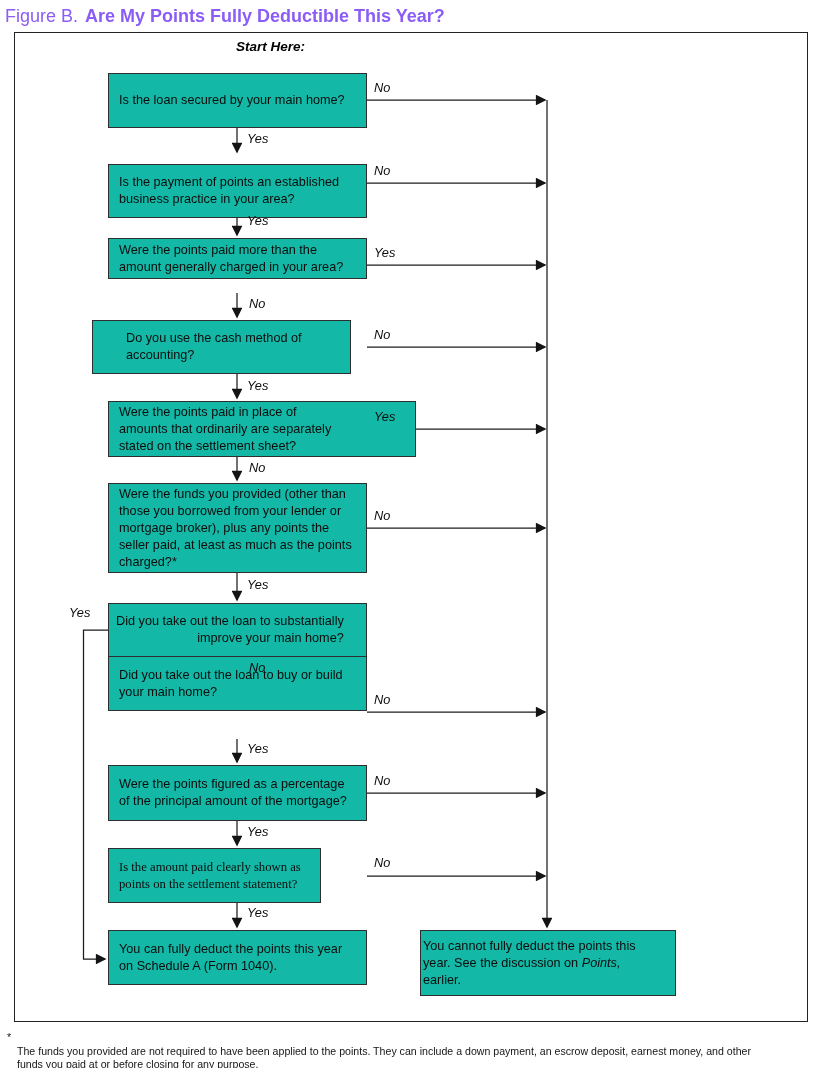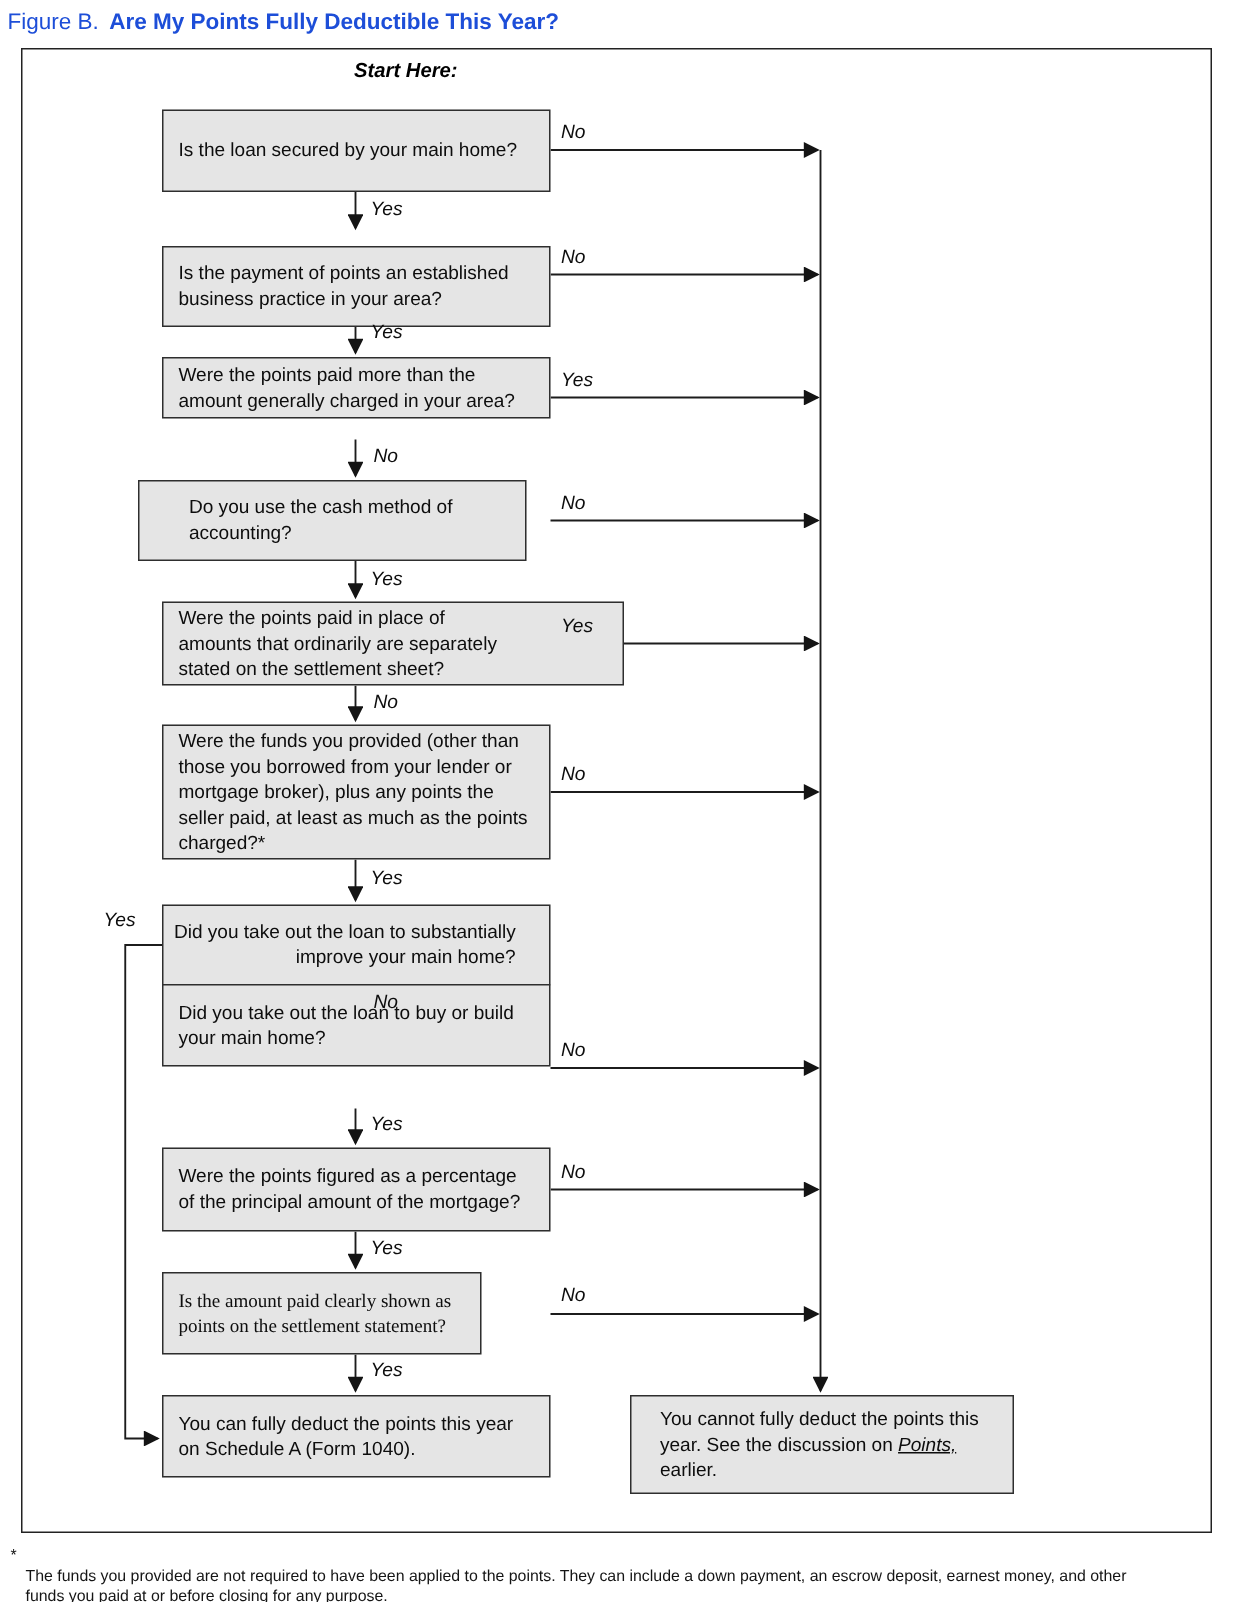--- a/index.html
+++ b/index.html
@@ -1,52 +1,52 @@
 <!DOCTYPE html>
 <html><head>
 <meta charset="utf-8">
 <style>
   html,body{margin:0;padding:0;background:#fff;}
   .page{
     position:relative;width:826px;height:1068px;background:#ffffff;
     font-family:"Liberation Sans","DejaVu Sans",sans-serif;color:#111;
     overflow:hidden;
   }
-  .fig-title{position:absolute;left:5px;top:6px;font-size:15px;white-space:nowrap;color:#1d4ed8;}
+  .fig-title{position:absolute;left:5px;top:6px;font-size:18px;white-space:nowrap;color:#8b5cf6;}
   .fig-title .prefix{font-weight:400;}
   .fig-title .main{font-weight:700;margin-left:7px;}
   .outer-border{
     position:absolute;left:14px;top:32px;width:794px;height:990px;
     border:1.4px solid #222;box-sizing:border-box;background:transparent;
   }
   .start-here{
     position:absolute;left:206px;top:39px;font-size:13.5px;font-weight:700;
     font-style:italic;color:#000;white-space:nowrap;margin-left:30px;
   }
   svg.connectors{position:absolute;left:0;top:0;z-index:1;}
   .qbox{
-    position:absolute;z-index:2;background:#e5e5e5;
+    position:absolute;z-index:2;background:#14b8a6;
     border:1.3px solid #2e2e2e;box-sizing:border-box;
     display:flex;align-items:center;
     font-size:12.7px;line-height:17px;color:#0d0d0d;
     padding:2px 4px 2px 10px;white-space:pre-line;
   }
   .qbox.indent{padding-left:33px;}
-  .qbox.result-no{padding-left:19px;}
+  .qbox.result-no{padding-left:2px;}
   .edge-label{
     position:absolute;z-index:2;font-size:12.8px;font-style:italic;color:#0d0d0d;
     white-space:nowrap;
   }
   .footnote{
     position:absolute;left:5px;top:1031px;width:806px;
     font-size:10.6px;line-height:13.5px;color:#151515;
     padding-left:12px;box-sizing:border-box;white-space:pre-line;
   }
   .fn-marker{position:absolute;left:2px;top:0;}
-  .italic{font-style:italic;text-decoration:underline;}
+  .italic{font-style:italic;}
 </style>
 </head>
 <body>
 
 <div class="page">
 
   <div class="fig-title">
     <span class="prefix">Figure B.</span><span class="main">Are My Points Fully Deductible This Year?</span>
   </div>
 

